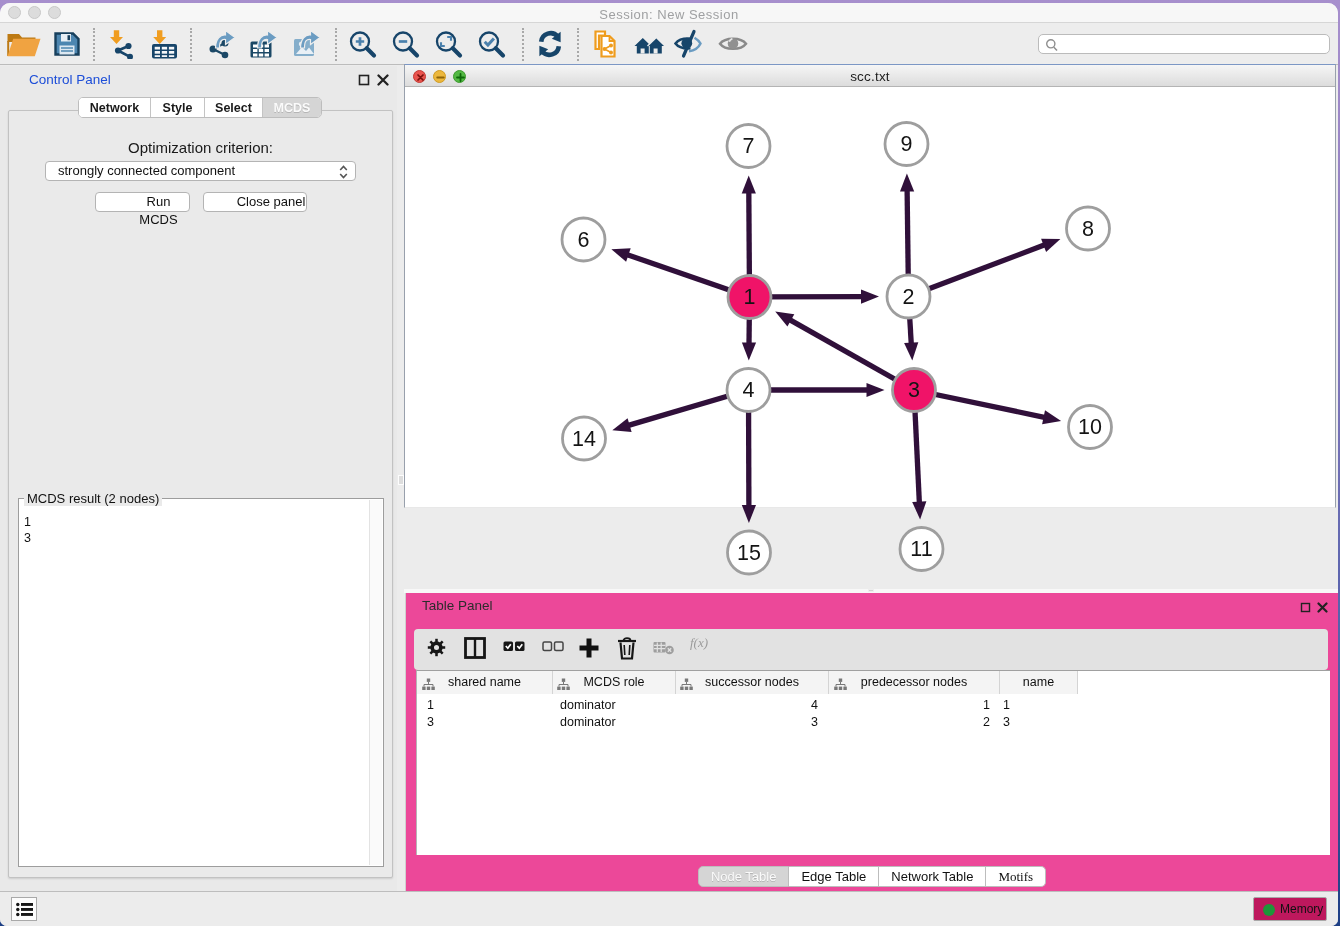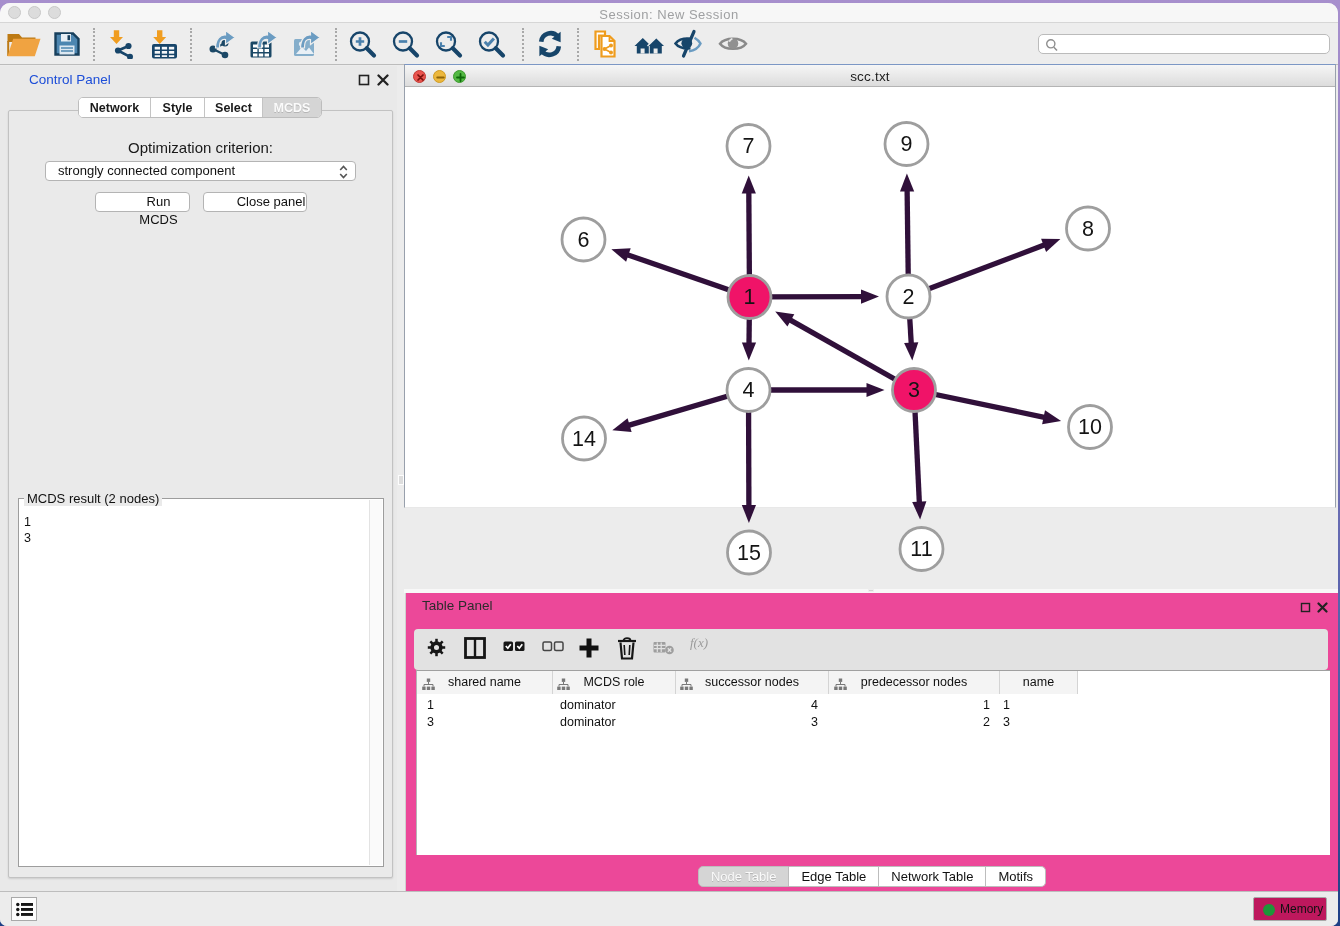--- a/index.html
+++ b/index.html
@@ -47,21 +47,21 @@
 #tp-table { position:absolute; left:10px; top:77px; width:914px; bottom:36px; background:#fff; border-top:1px solid #a0a0a0; border-left:1px solid #b5b5b5; }
 #tp-tablebg { position:absolute; left:10px; top:77px; right:11px; bottom:36px; background:#fff; border:1px solid #a8a8a8; }
 .th { position:absolute; top:0; height:23px; border-right:1px solid #d4d4d4; font-size:12.5px; color:#111; text-align:center; line-height:23px; background:#f4f4f4; }
 #tp-headrow { position:absolute; left:0; top:0; width:661px; height:23px; border-bottom:1px solid #c2c2c2; }
 .trow { position:absolute; left:0; right:0; height:17px; font-size:12.5px; color:#111; line-height:17px; }
 .tc { position:absolute; }
 .hicon { position:absolute; top:7px; }
 #tp-tabs { position:absolute; left:0; right:0; bottom:4px; text-align:center; }
 .btab { display:inline-block; height:21px; line-height:19px; font-size:13px; color:#111; background:#fff; border:1px solid #bdbdbd; border-left:none; padding:0 12px; vertical-align:top; }
 .btab.first { border-left:1px solid #bdbdbd; border-radius:5px 0 0 5px; background:#d5d5d5; color:#fafafa; text-shadow:0 1px 0 #b5b5b5; }
-.btab.last { border-radius:0 5px 5px 0; }
+.btab.last { border-radius:0 5px 5px 0;font-family:Liberation Serif, serif; }
 
 #statusbar { position:absolute; left:0; right:0; bottom:0; height:35px; background:#ececec; border-top:1px solid #bdbdbd; }
 #listbtn { position:absolute; left:11px; top:5px; width:26px; height:24px; background:#fcfcfc; border:1px solid #a9a9a9; }
 #membtn { position:absolute; right:11px; top:5px; width:74px; height:24px; background:#be185d; border:1px solid #a9a9a9; border-radius:2px; font-size:12px; color:#111; }
 #membtn .dot { position:absolute; left:9px; top:6px; width:12px; height:12px; border-radius:50%; background:#1e9639; }
 #membtn .txt { position:absolute; left:26px; top:4px; }
 </style>
 </head>
 <body>
 <div id="window">

